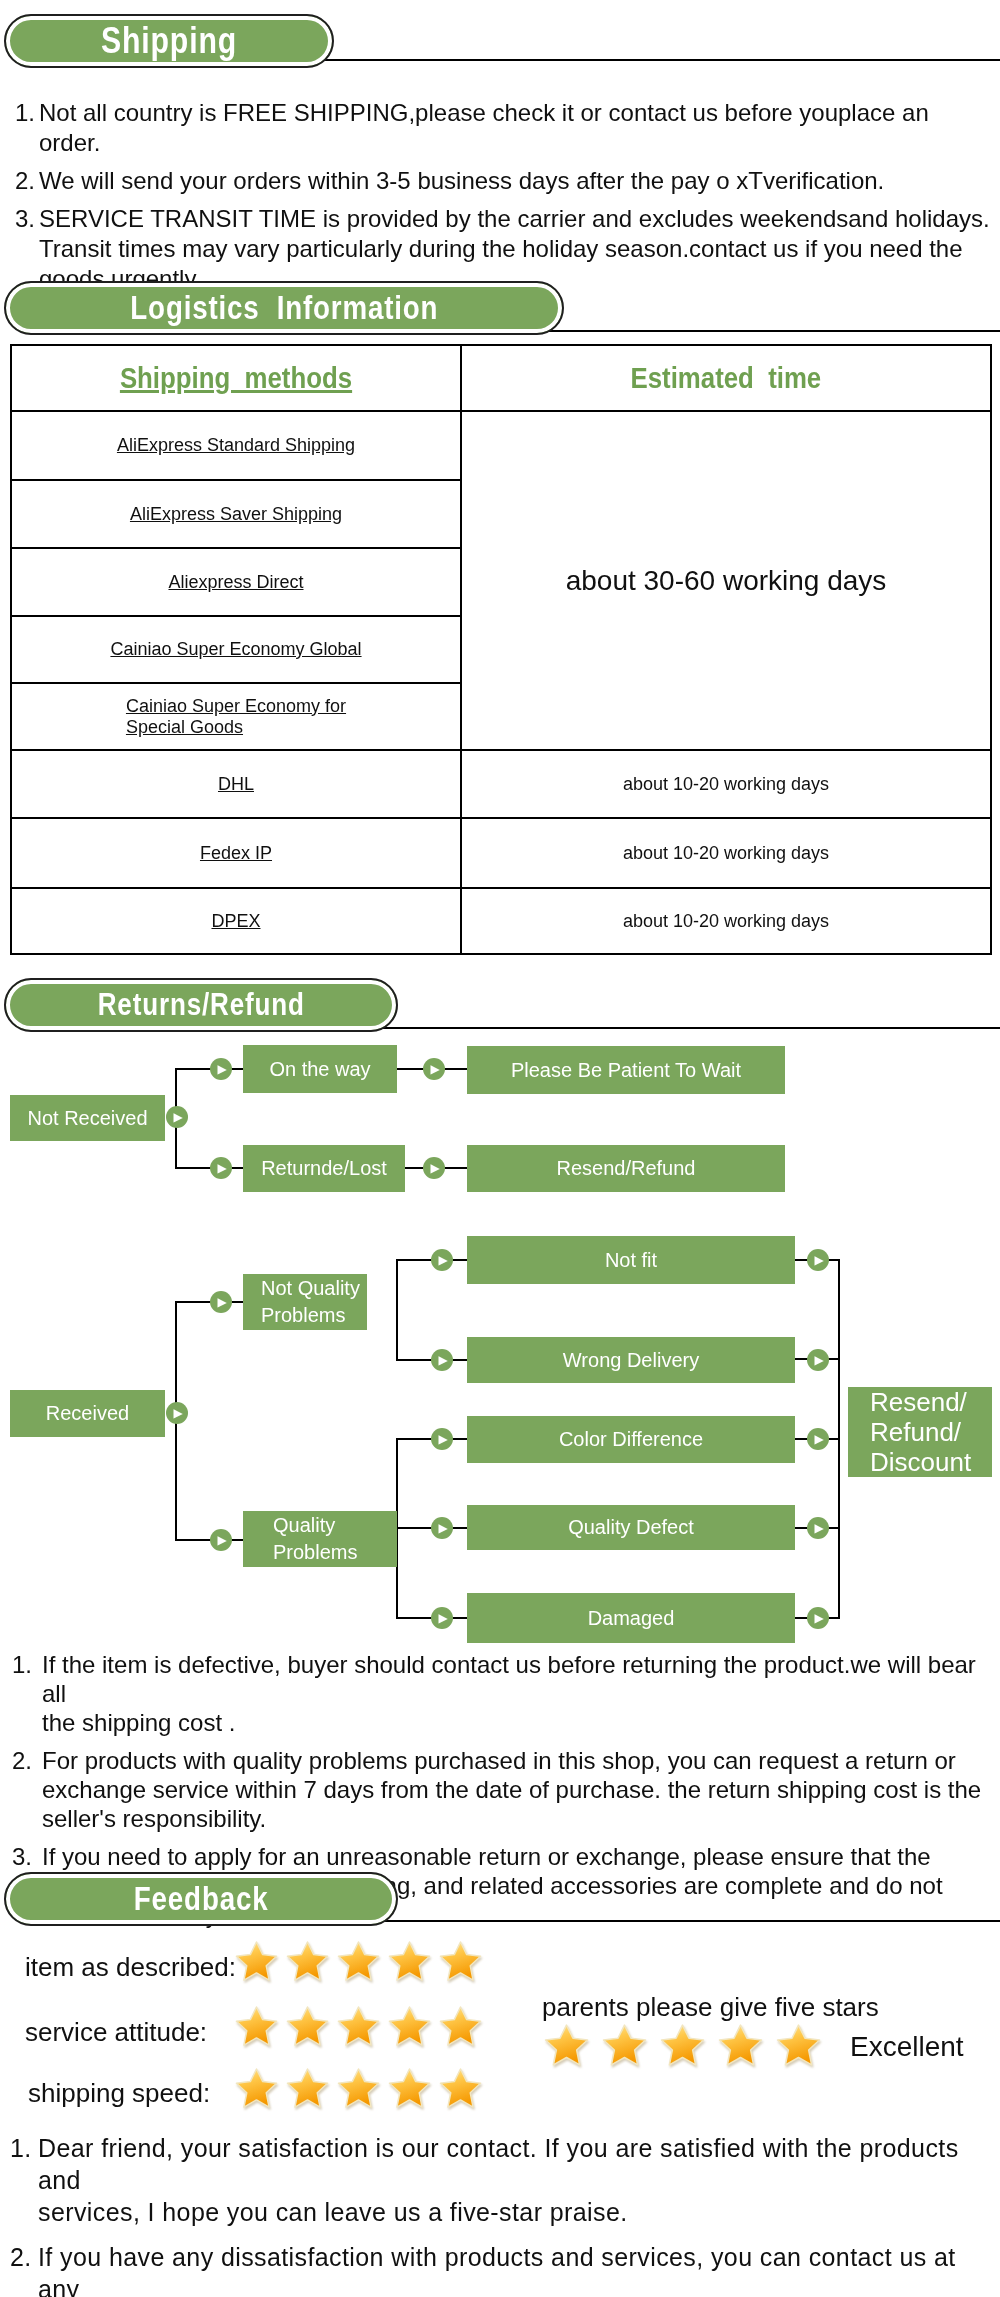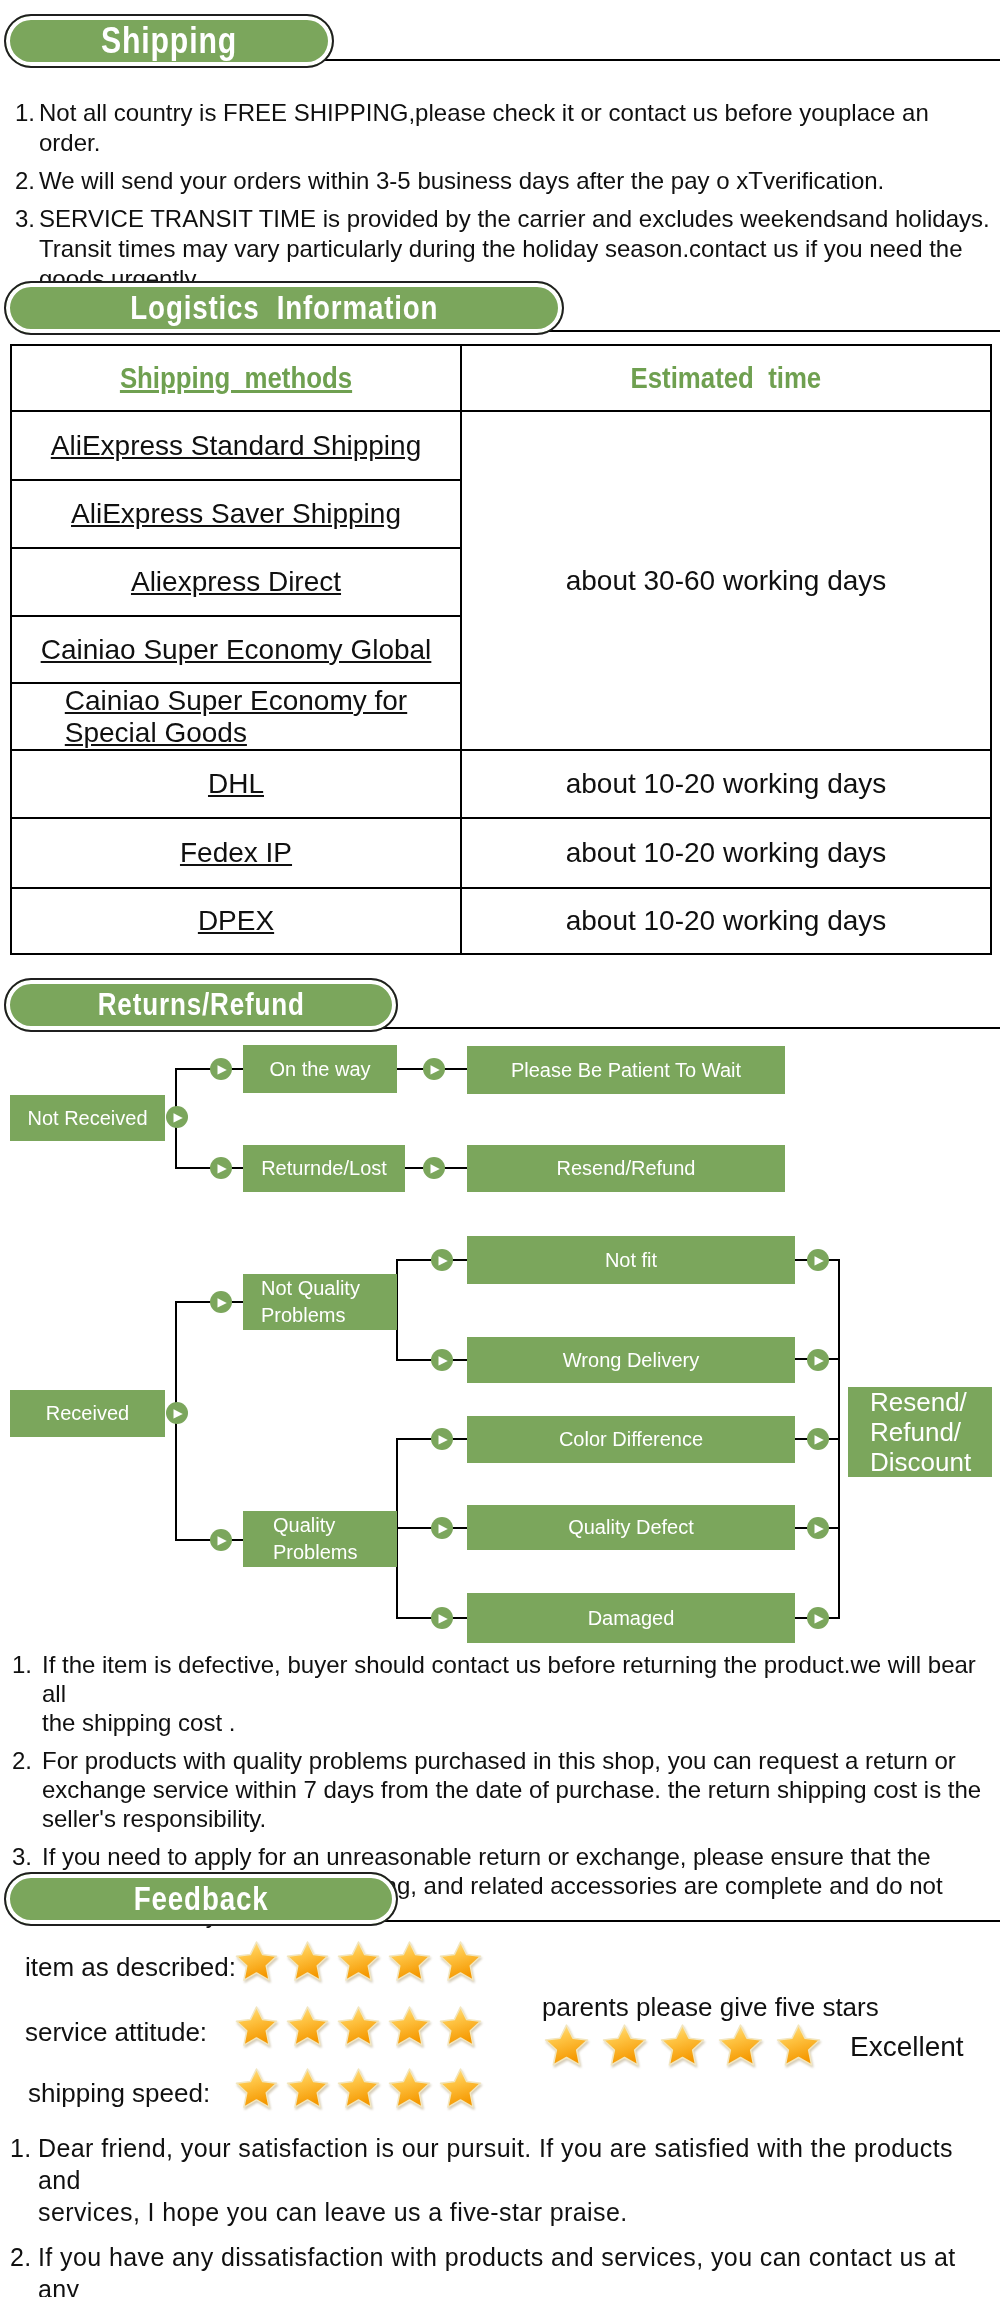--- a/index.html
+++ b/index.html
@@ -28,21 +28,21 @@
   .list-b .num{width:30px;}
 
   .list-c{font-size:25px;line-height:32px;letter-spacing:0.4px;}
   .list-c .nitem{margin-bottom:13px;}
   .list-c .num{width:28px;}
 
   
   .tbl{position:absolute;left:10px;top:344px;width:978px;border:2px solid #000;
        display:grid;grid-template-columns:450px 1fr;
        grid-template-rows:66px 69px 68px 68px 67px 67px 68px 70px 64px;}
-  .tc{display:flex;align-items:center;justify-content:center;font-size:28px;text-align:center;}
+  .tc{display:flex;align-items:center;justify-content:center;font-size:18px;text-align:center;}
   .tc.bb{border-bottom:2px solid #000;}
   .tc.br{border-right:2px solid #000;text-decoration:underline;}
   .tc .ml{white-space:pre-line;text-align:left;}
   .th{color:#6FA050;font-weight:bold;font-size:30px;}
   .th span{display:inline-block;transform:scaleX(0.86);white-space:pre;}
   .merged{grid-column:2;grid-row:2 / span 5;font-size:28px;}
 
   
   #flow{position:absolute;left:0;top:1040px;width:1000px;height:612px;z-index:2;}
   .fb{position:absolute;background:#7BA65C;color:#fff;display:flex;align-items:center;
@@ -186,21 +186,21 @@
     <div class="arrow" style="left:807px;top:477px;"></div>
     <div class="arrow" style="left:807px;top:567px;"></div>
 
     <div class="fb" style="left:10px;top:55px;width:155px;height:46px;">Not Received</div>
     <div class="fb" style="left:243px;top:5px;width:154px;height:48px;">On the way</div>
     <div class="fb" style="left:467px;top:6px;width:318px;height:48px;">Please Be Patient To Wait</div>
     <div class="fb" style="left:243px;top:105px;width:162px;height:47px;">Returnde/Lost</div>
     <div class="fb" style="left:467px;top:105px;width:318px;height:47px;">Resend/Refund</div>
 
     <div class="fb" style="left:10px;top:350px;width:155px;height:47px;">Received</div>
-    <div class="fb la" style="left:243px;top:234px;width:154px;height:56px;line-height:27px;padding-left:18px;box-sizing:border-box;">
+    <div class="fb la" style="left:243px;top:234px;width:124px;height:56px;line-height:27px;padding-left:18px;box-sizing:border-box;">
       <div class="ml">Not Quality
 Problems</div>
     </div>
     <div class="fb la" style="left:243px;top:471px;width:154px;height:56px;line-height:27px;padding-left:30px;box-sizing:border-box;">
       <div class="ml">Quality
 Problems</div>
     </div>
 
     <div class="fb" style="left:467px;top:196px;width:328px;height:48px;">Not fit</div>
     <div class="fb" style="left:467px;top:297px;width:328px;height:46px;">Wrong Delivery</div>
@@ -313,21 +313,21 @@
       </svg>
       <svg class="star">
         <use href="#star"></use>
       </svg>
     </div>
   <div class="cta-label" style="left:850px;top:2031px;">Excellent</div>
 
   <div class="nlist list-c" style="left:10px;top:2132px;width:978px;">
     <div class="nitem">
       <div class="num">1.</div>
-      <div class="txt">Dear friend, your satisfaction is our pursuit. If you are satisfied with the products and
+      <div class="txt">Dear friend, your satisfaction is our contact. If you are satisfied with the products and
 services, I hope you can leave us a five-star praise.</div>
     </div>
     <div class="nitem">
       <div class="num">2.</div>
       <div class="txt">If you have any dissatisfaction with products and services, you can contact us at any
 time, we will deal with the problem for you quickly.</div>
     </div>
   </div>
 
 </div>

